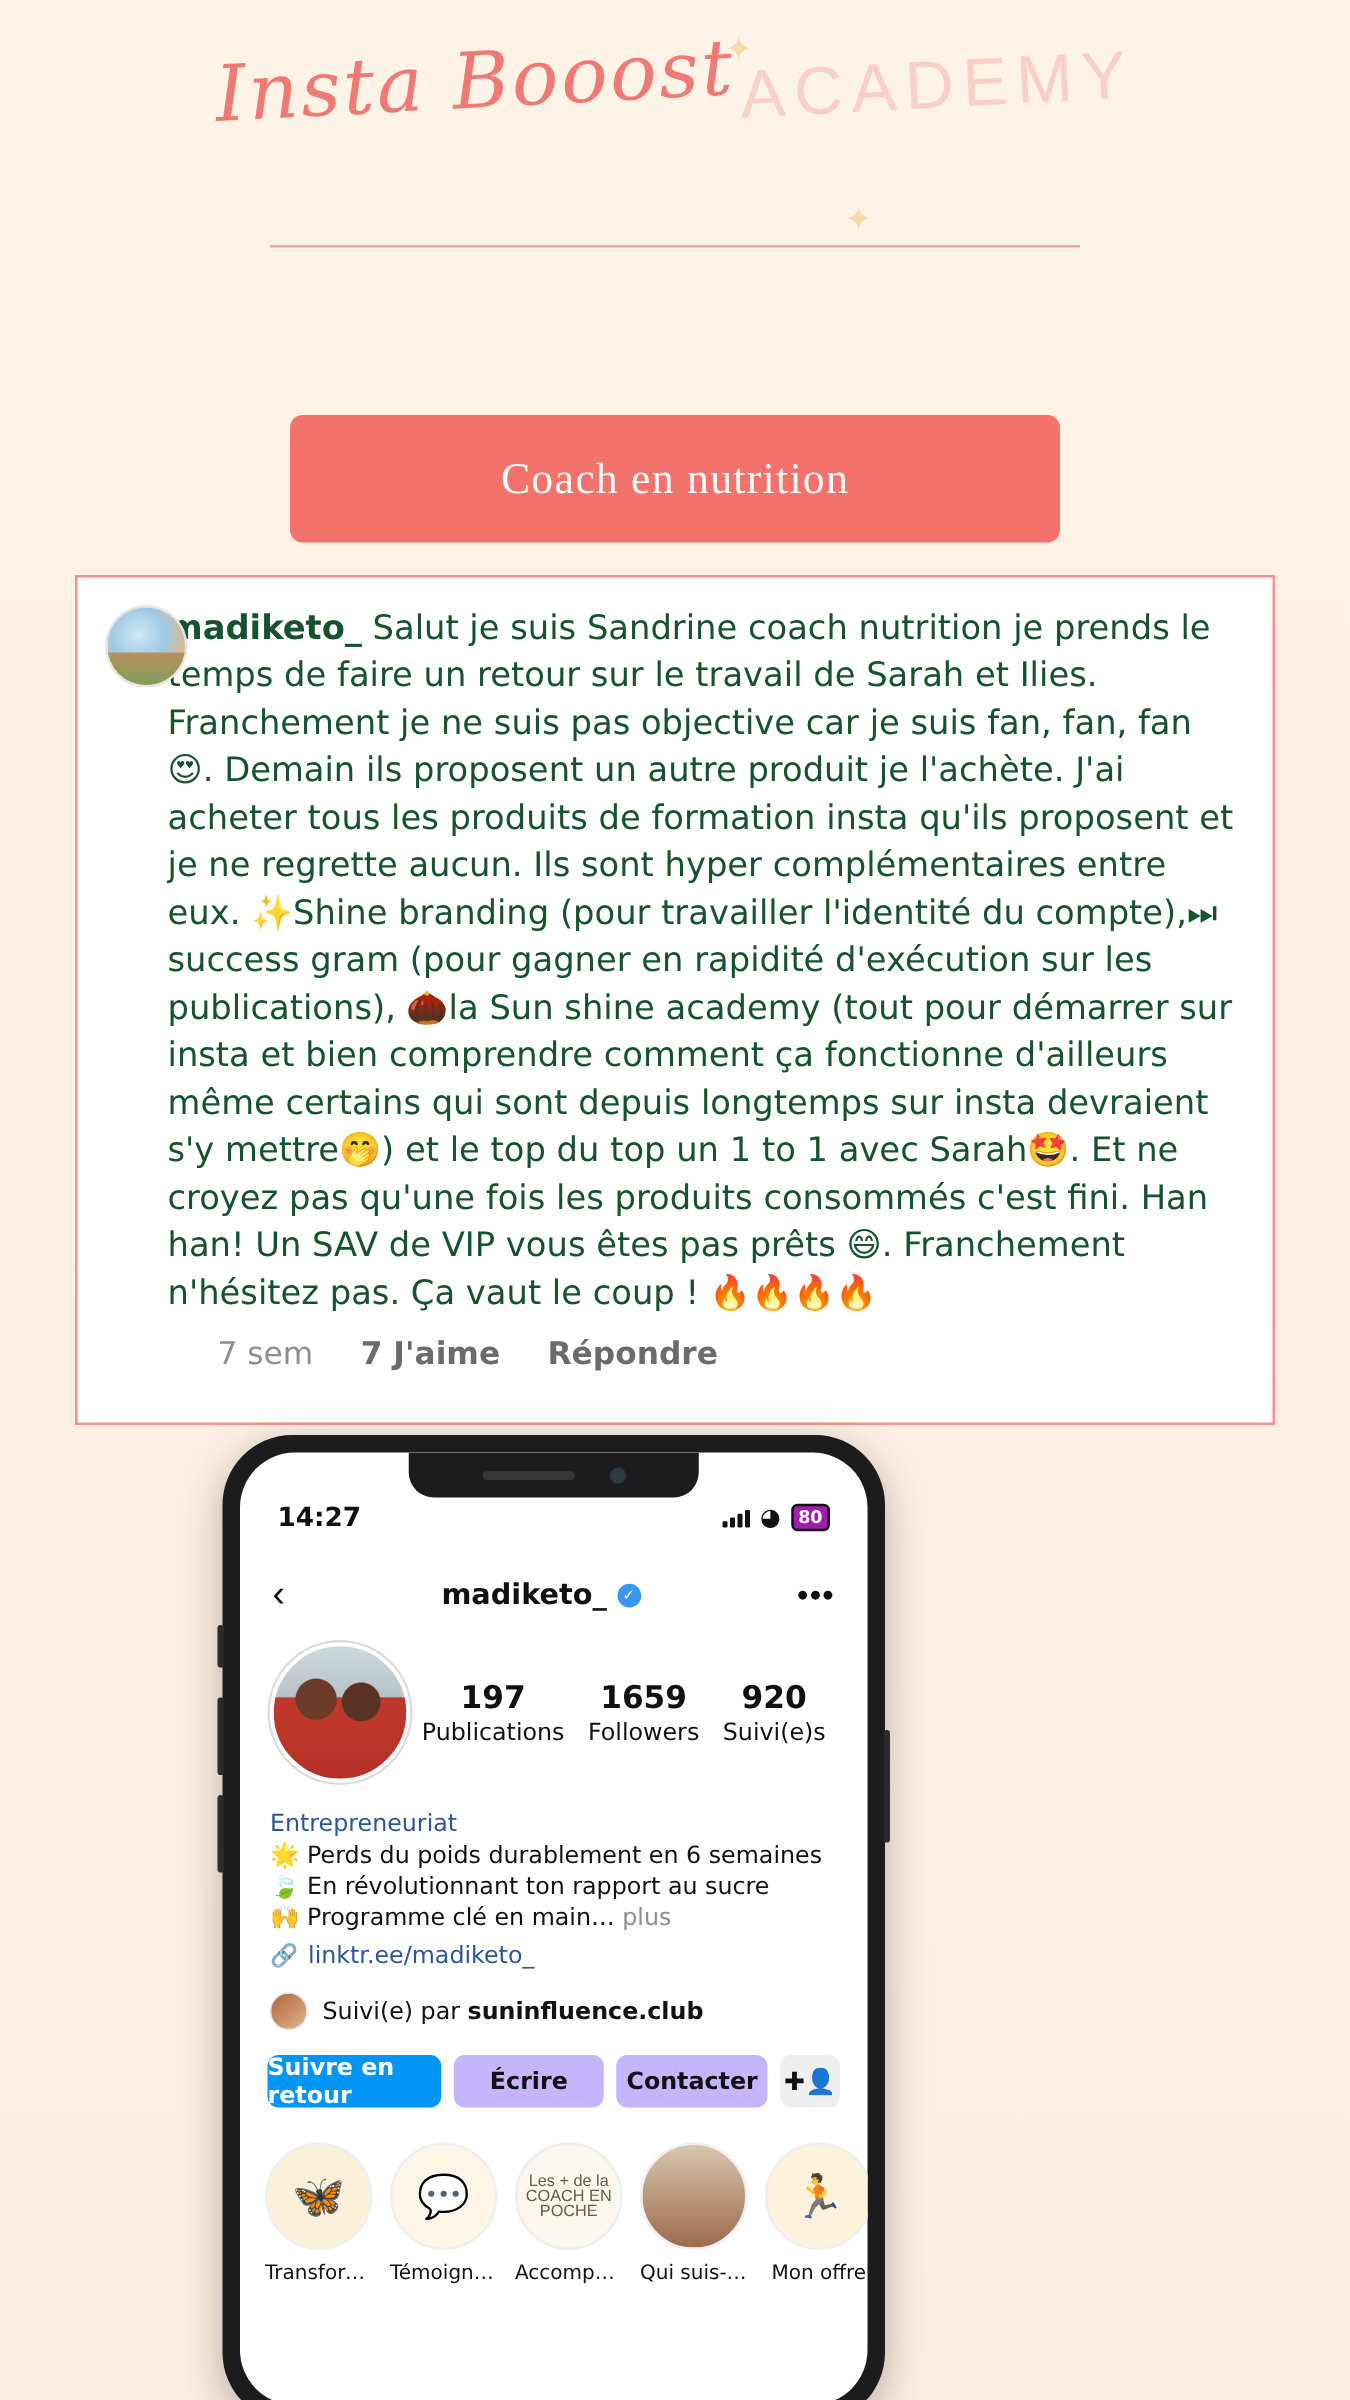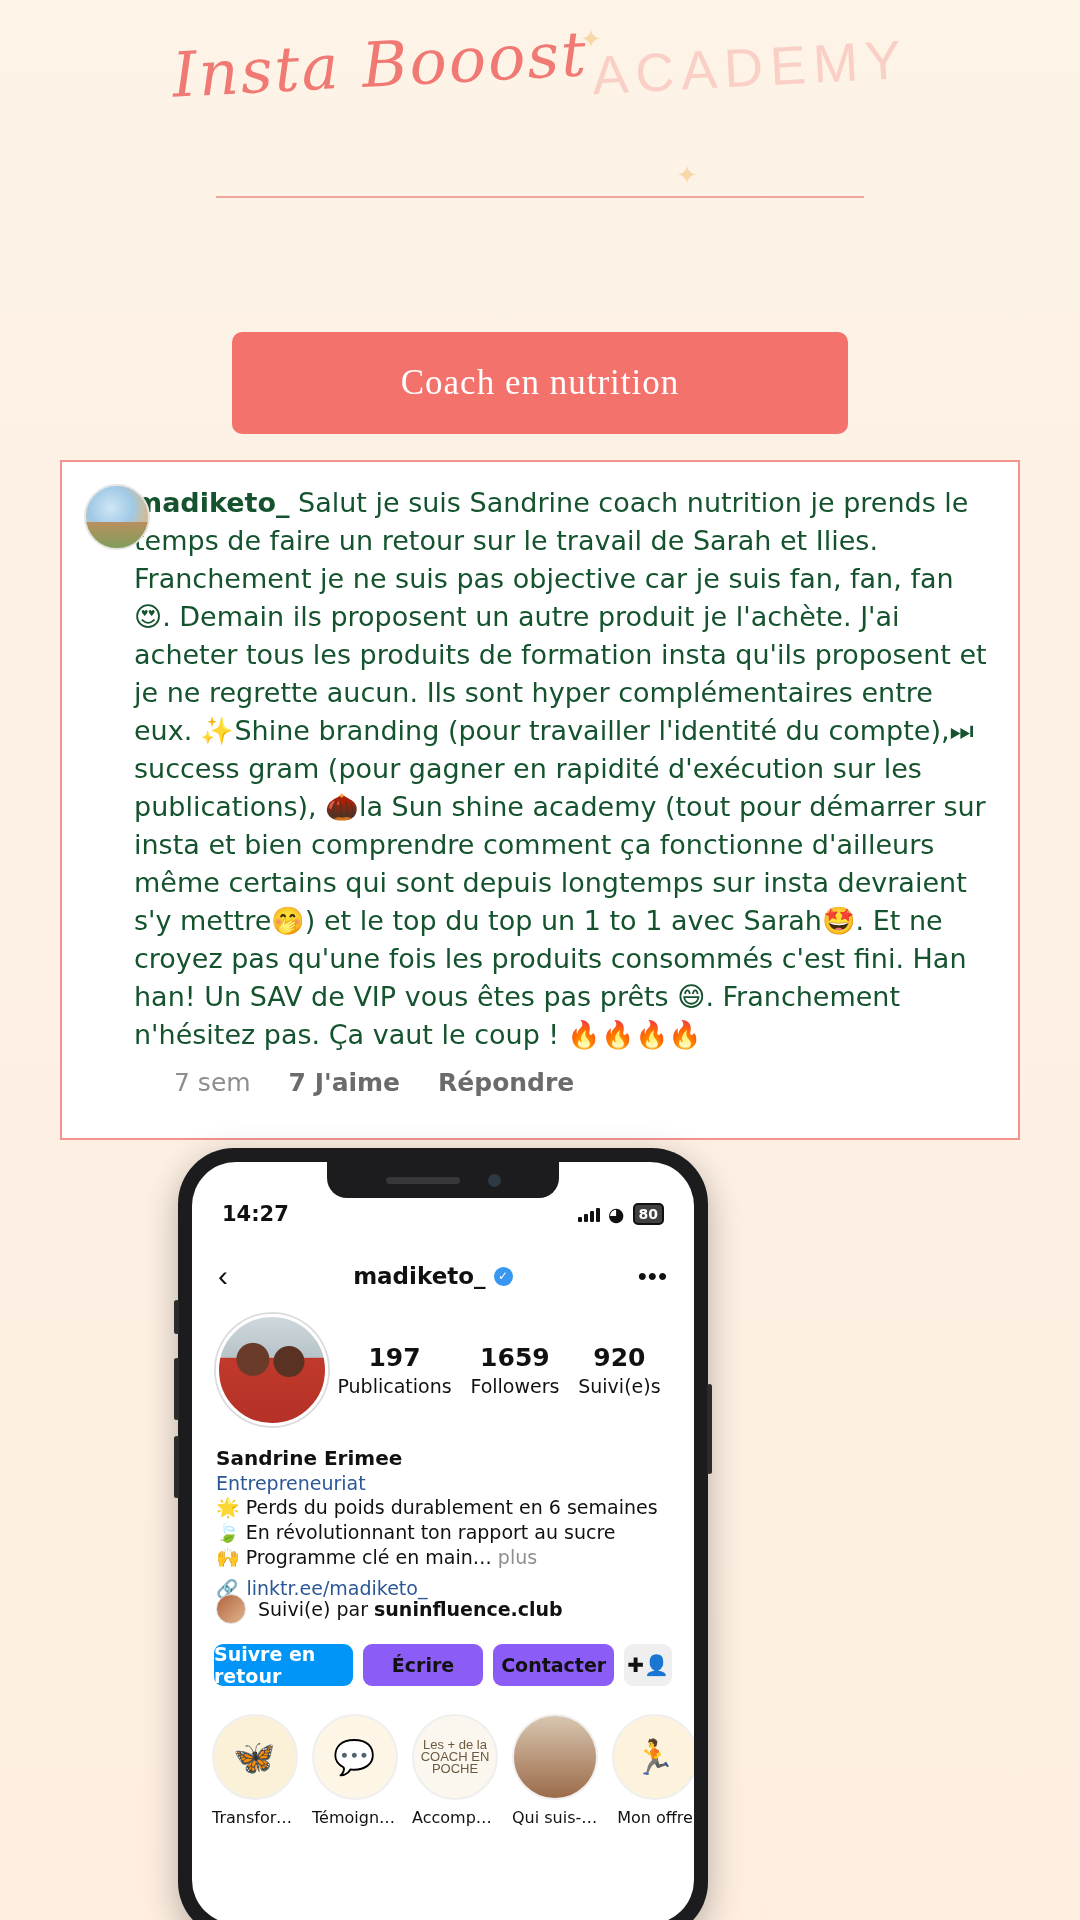--- a/index.html
+++ b/index.html
@@ -137,21 +137,21 @@
     font-family: "DejaVu Sans", sans-serif;
   }
   .status-right { display: flex; align-items: center; gap: 8px; }
   .bars { display: flex; align-items: flex-end; gap: 2px; height: 16px; }
   .bars i { width: 4px; background: #111; border-radius: 1px; display: block; }
   .bars i:nth-child(1){height:5px}.bars i:nth-child(2){height:8px}
   .bars i:nth-child(3){height:11px}.bars i:nth-child(4){height:14px}
   .wifi { font-size: 19px; }
   .batt {
     border: 2px solid #111; border-radius: 5px; padding: 1px 4px;
-    font-size: 14px; font-weight: bold; background: #404040; color: #fff;
+    font-size: 14px; font-weight: bold; background: #a21caf; color: #fff;
   }
 
   .ig-header {
     position: absolute; top: 88px; left: 0; width: 100%;
     height: 52px; display: flex; align-items: center;
     padding: 0 26px; justify-content: space-between;
   }
   .back-icon { font-size: 30px; color: #111; line-height: 1; }
   .ig-title {
     display: flex; align-items: center; gap: 8px;
@@ -214,21 +214,21 @@
     position: absolute; top: 482px; left: 0; width: 100%;
     padding: 0 22px; display: flex; align-items: center; gap: 10px; border-radius: 20px;
   }
   .ig-btn {
     height: 42px; border-radius: 9px;
     display: flex; align-items: center; justify-content: center;
     font-size: 19px; font-weight: bold;
     font-family: "DejaVu Sans", sans-serif;
   }
   .ig-btn.primary { background: #0095f6; color: #fff; flex: 1.15; }
-  .ig-btn.ghost { background: #8b5cf6; color: #111; flex: 1; }
+  .ig-btn.ghost { background: #c4b5fd; color: #111; flex: 1; }
   .ig-btn.square { background: #efefef; color: #111; width: 48px; flex: none; font-size: 20px; }
 
   .highlights {
     position: absolute; top: 552px; left: 0; width: 100%;
     padding: 0 20px; display: flex; gap: 14px;
   }
   .hl { width: 86px; text-align: center; }
   .hl-circle {
     width: 86px; height: 86px; border-radius: 50%;
     border: 2px solid #efefef;
@@ -322,21 +322,20 @@
             <div class="lbl">Followers</div>
           </div>
           <div class="stat">
             <div class="num">920</div>
             <div class="lbl">Suivi(e)s</div>
           </div>
         </div>
       </div>
 
       <div class="bio">
-        <div class="bio-name">Sandrine Erimee</div>
         <div class="bio-cat">Entrepreneuriat</div>
         <div class="bio-line">🌟 Perds du poids durablement en 6 semaines</div>
         <div class="bio-line">🍃 En révolutionnant ton rapport au sucre</div>
         <div class="bio-line">
           <span>🙌 Programme clé en main…</span><span class="bio-more"> plus</span>
         </div>
         <div class="bio-link">
           <span class="link-icon">🔗</span>
           <span>linktr.ee/madiketo_</span>
         </div>

